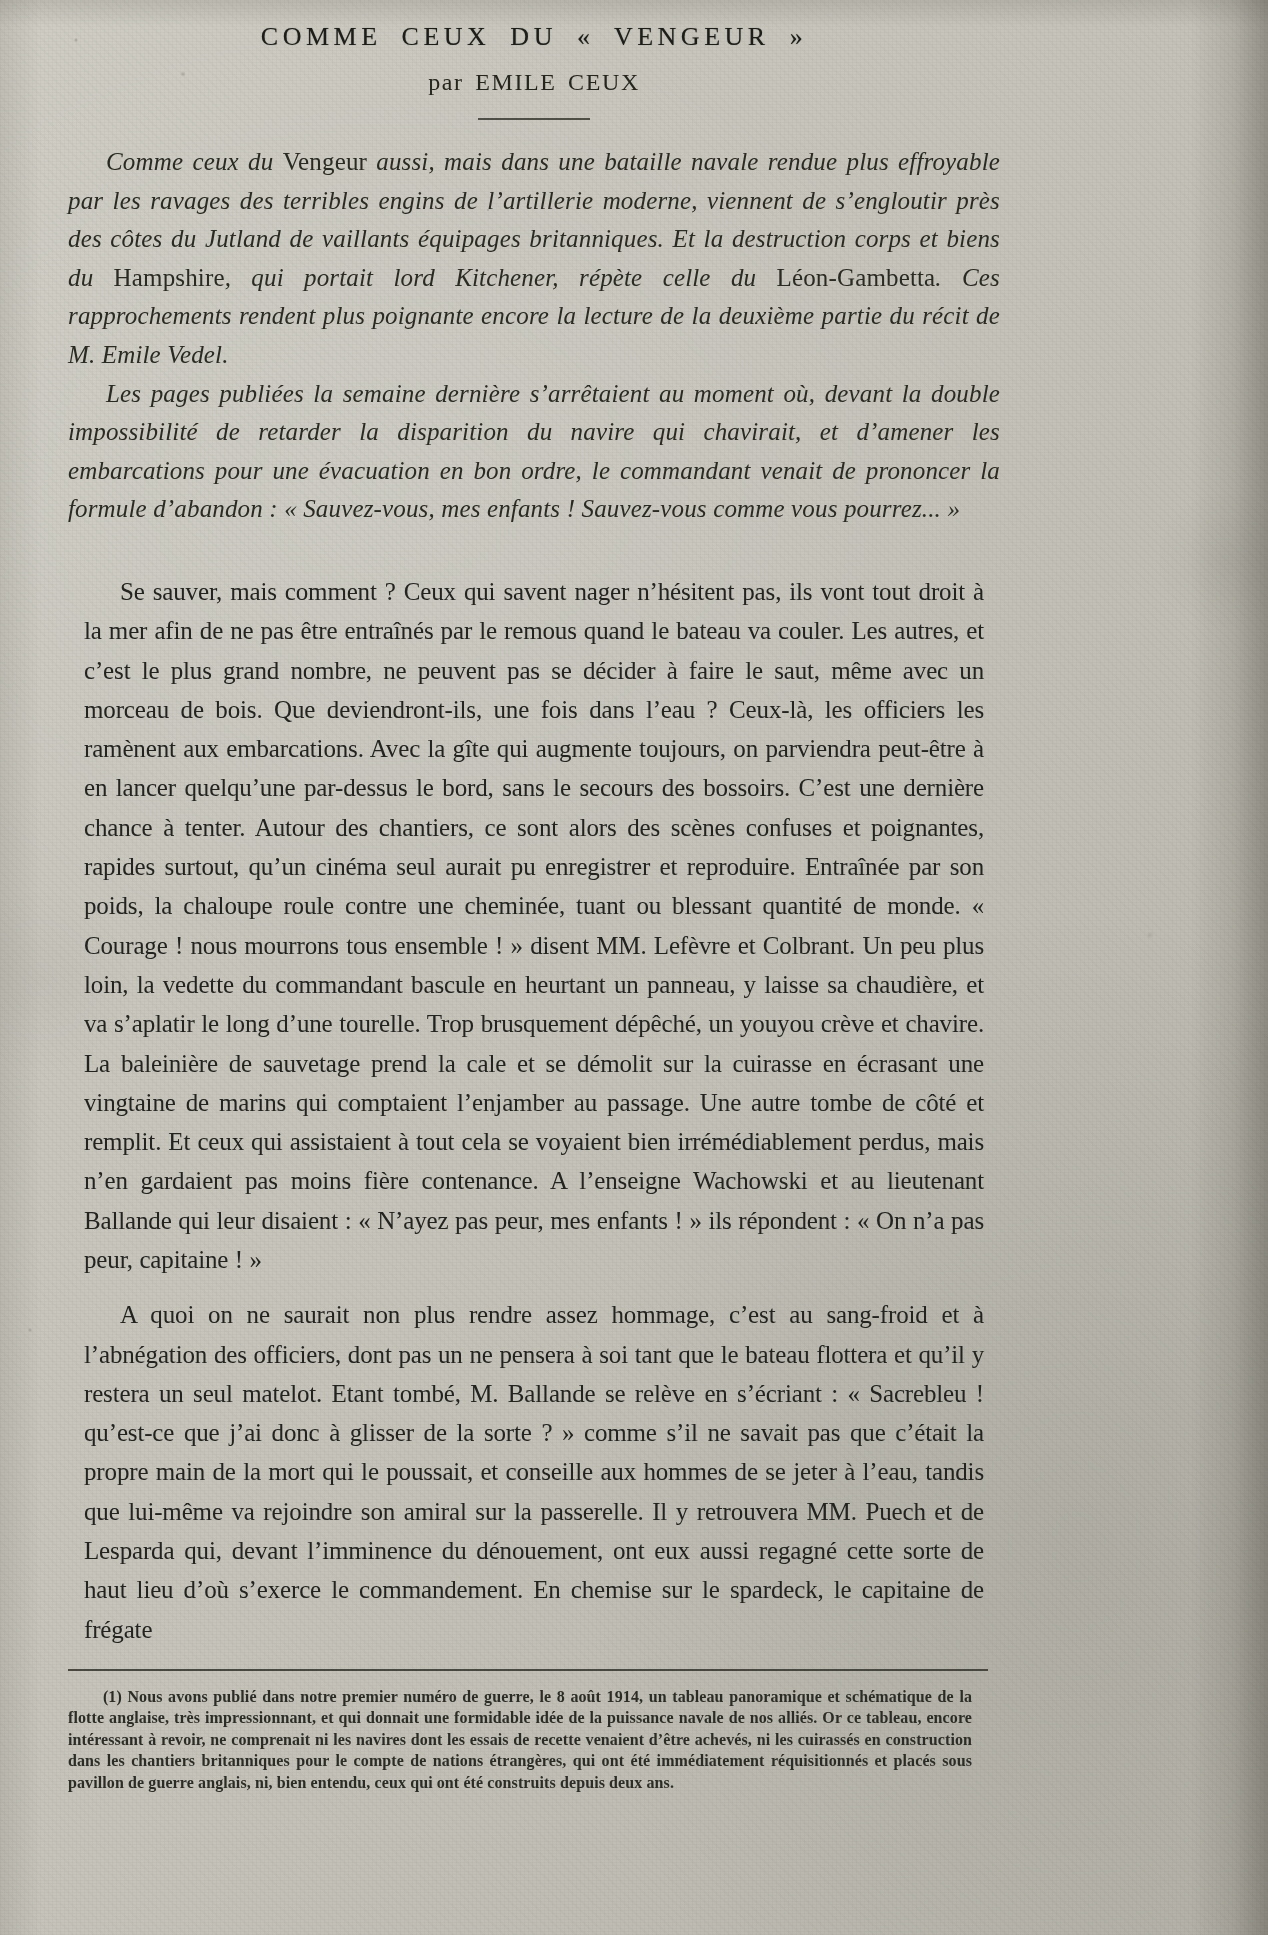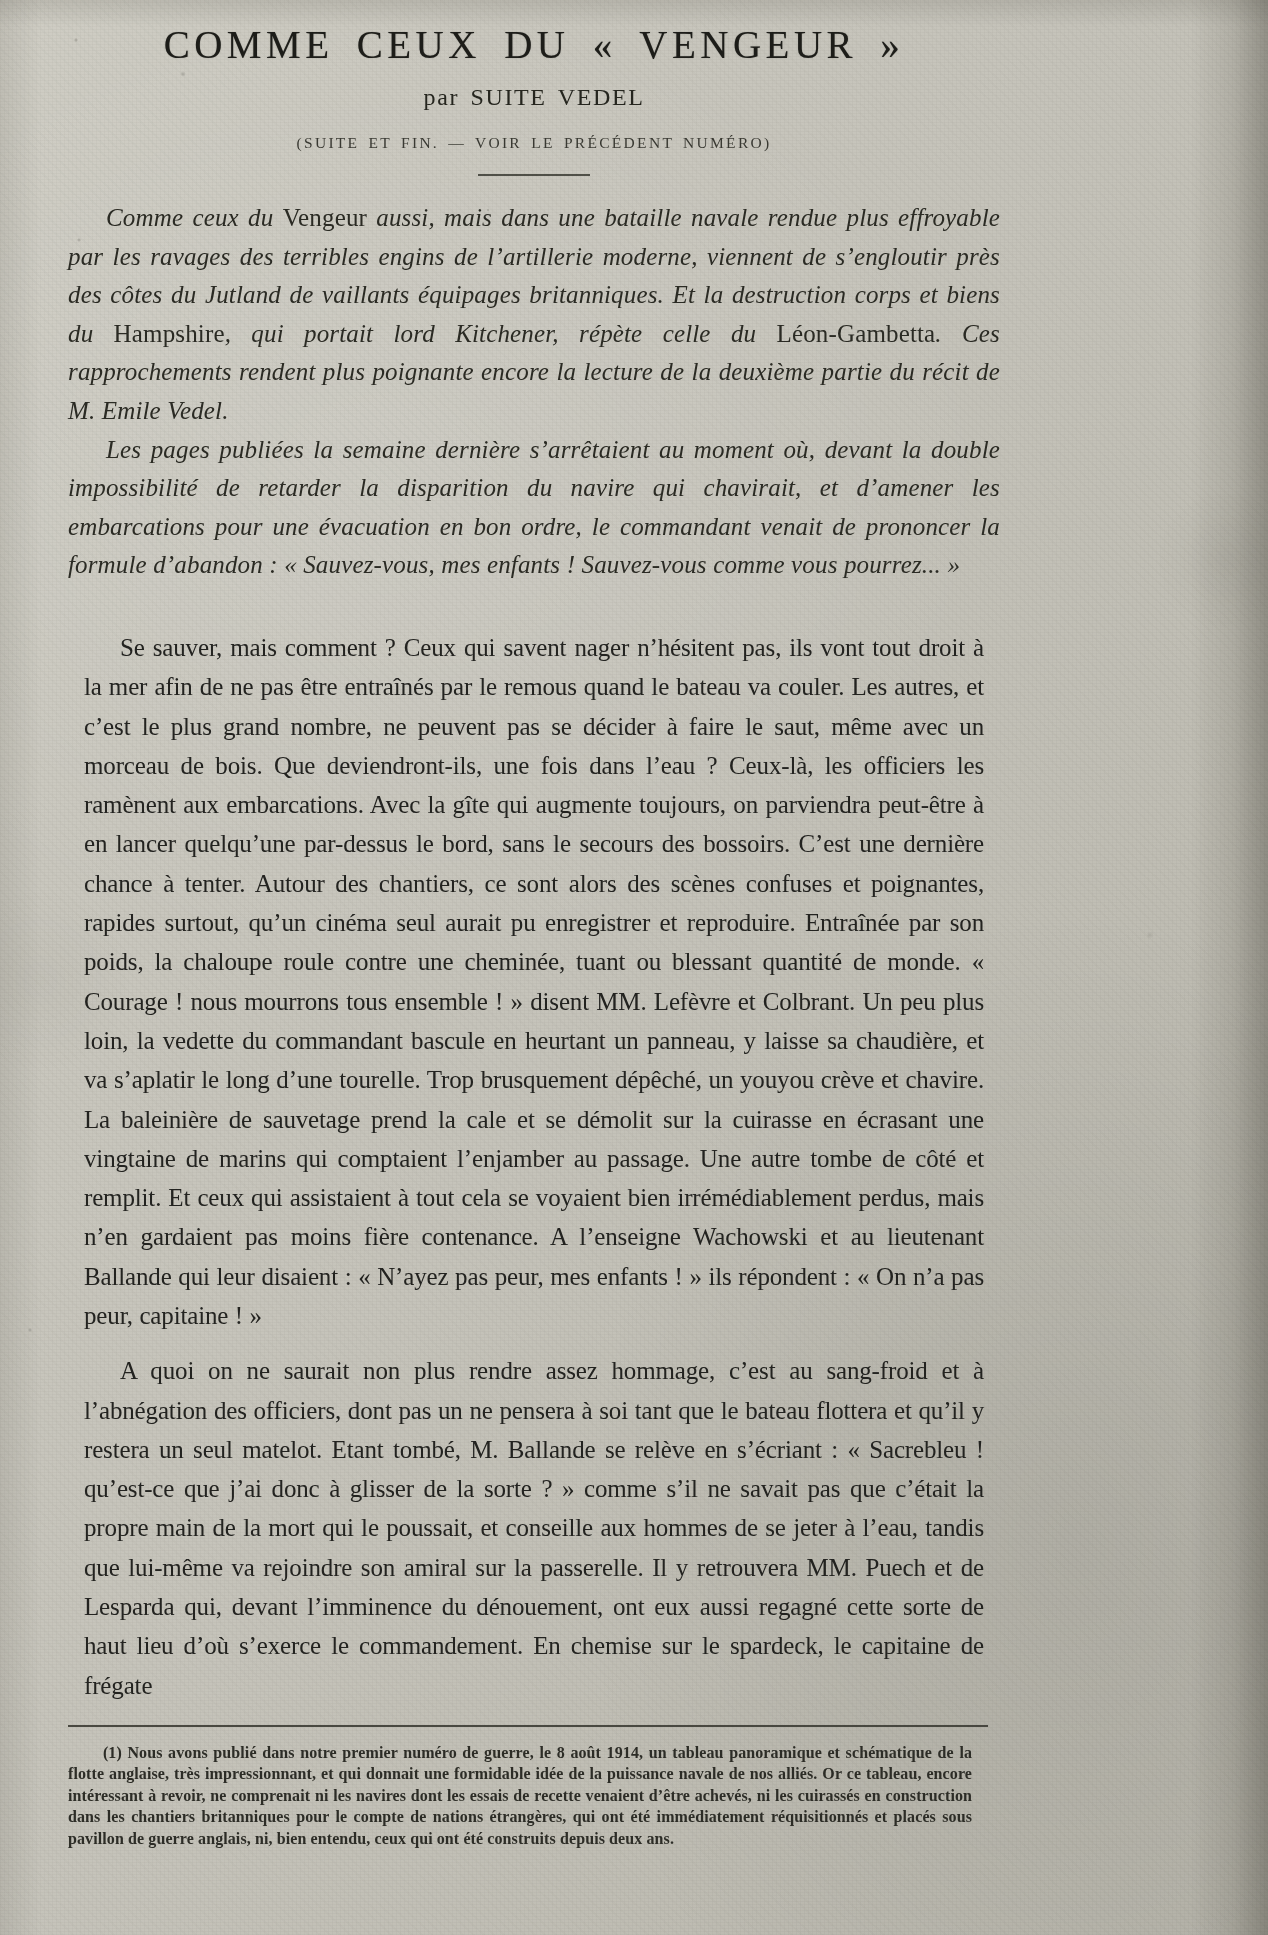--- a/index.html
+++ b/index.html
@@ -83,21 +83,21 @@
     top: 0;
     width: 932px;
   }
 
   
   .masthead { text-align: center; }
 
   .doc-title {
     margin: 0;
     padding-top: 22px;
-    font-size: 39px;
+    font-size: 26px;
     font-weight: normal;
     letter-spacing: 4.5px;
     word-spacing: 9px;
     color: #1d1d19;
     text-shadow: 0 0 1px rgba(40,40,34,0.45);
   }
 
   .byline {
     margin: 0;
     padding-top: 17px;
@@ -181,23 +181,22 @@
 </head>
 <body>
 
 <div class="page">
 
   <div class="content">
 
     <div class="masthead">
       <h1 class="doc-title">COMME CEUX DU « VENGEUR »</h1>
 
-      <p class="byline">par SUITE VEDEL</p>
-
-      <p class="edition-note">(SUITE ET FIN. — VOIR LE PRÉCÉDENT NUMÉRO)</p>
+      <p class="byline">par EMILE CEUX</p>
+
 
       <div class="rule-short"></div>
     </div>
 
     <p class="intro"><span>Comme ceux du </span><span class="rom">Vengeur</span><span> aussi, mais dans une bataille navale rendue plus effroyable par les ravages des terribles engins de l’artillerie moderne, viennent de s’engloutir près des côtes du Jutland de vaillants équipages britanniques. Et la destruction corps et biens du </span><span class="rom">Hampshire</span><span>, qui portait lord Kitchener, répète celle du </span><span class="rom">Léon-Gambetta</span><span>. Ces rapprochements rendent plus poignante encore la lecture de la deuxième partie du récit de M. Emile Vedel.</span></p>
 
     <p class="intro" style="padding-top:0">Les pages publiées la semaine dernière s’arrêtaient au moment où, devant la double impossibilité de retarder la disparition du navire qui chavirait, et d’amener les embarcations pour une évacuation en bon ordre, le commandant venait de prononcer la formule d’abandon : « Sauvez-vous, mes enfants ! Sauvez-vous comme vous pourrez... »</p>
 
     <p class="body-text">Se sauver, mais comment ? Ceux qui savent nager n’hésitent pas, ils vont tout droit à la mer afin de ne pas être entraînés par le remous quand le bateau va couler. Les autres, et c’est le plus grand nombre, ne peuvent pas se décider à faire le saut, même avec un morceau de bois. Que deviendront-ils, une fois dans l’eau ? Ceux-là, les officiers les ramènent aux embarcations. Avec la gîte qui augmente toujours, on parviendra peut-être à en lancer quelqu’une par-dessus le bord, sans le secours des bossoirs. C’est une dernière chance à tenter. Autour des chantiers, ce sont alors des scènes confuses et poignantes, rapides surtout, qu’un cinéma seul aurait pu enregistrer et reproduire. Entraînée par son poids, la chaloupe roule contre une cheminée, tuant ou blessant quantité de monde. « Courage ! nous mourrons tous ensemble ! » disent MM. Lefèvre et Colbrant. Un peu plus loin, la vedette du commandant bascule en heurtant un panneau, y laisse sa chaudière, et va s’aplatir le long d’une tourelle. Trop brusquement dépêché, un youyou crève et chavire. La baleinière de sauvetage prend la cale et se démolit sur la cuirasse en écrasant une vingtaine de marins qui comptaient l’enjamber au passage. Une autre tombe de côté et remplit. Et ceux qui assistaient à tout cela se voyaient bien irrémédiablement perdus, mais n’en gardaient pas moins fière contenance. A l’enseigne Wachowski et au lieutenant Ballande qui leur disaient : « N’ayez pas peur, mes enfants ! » ils répondent : « On n’a pas peur, capitaine ! »</p>
 

